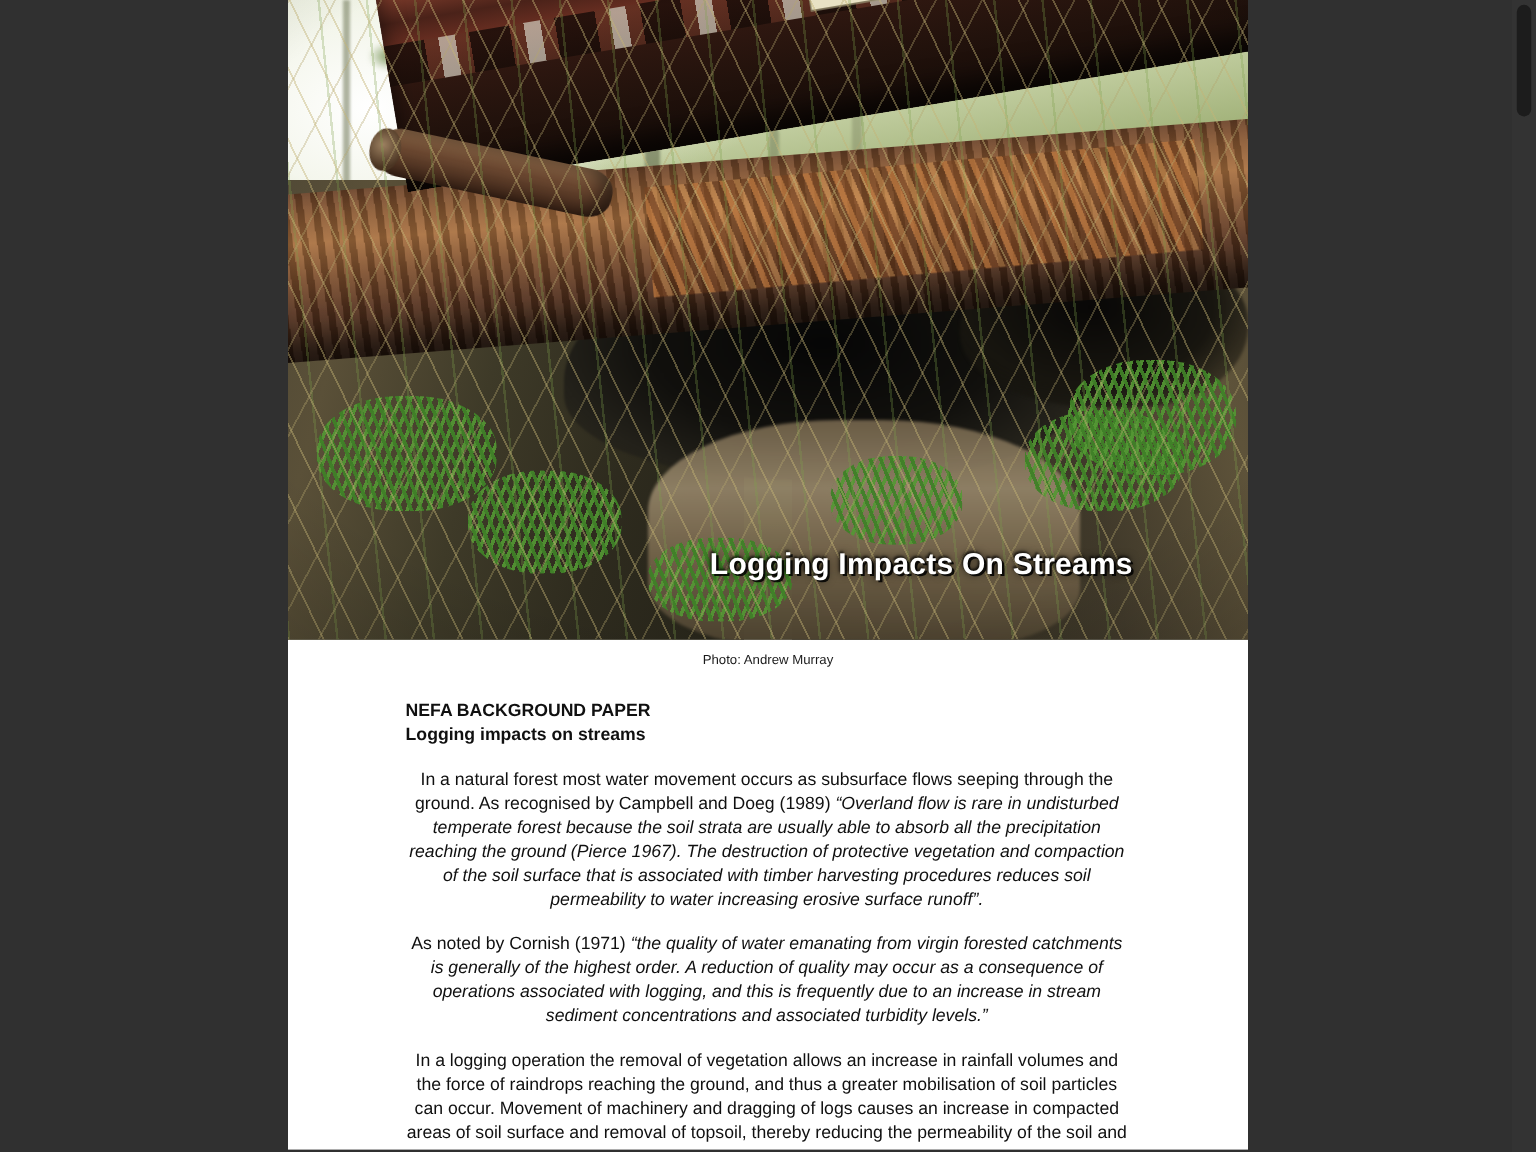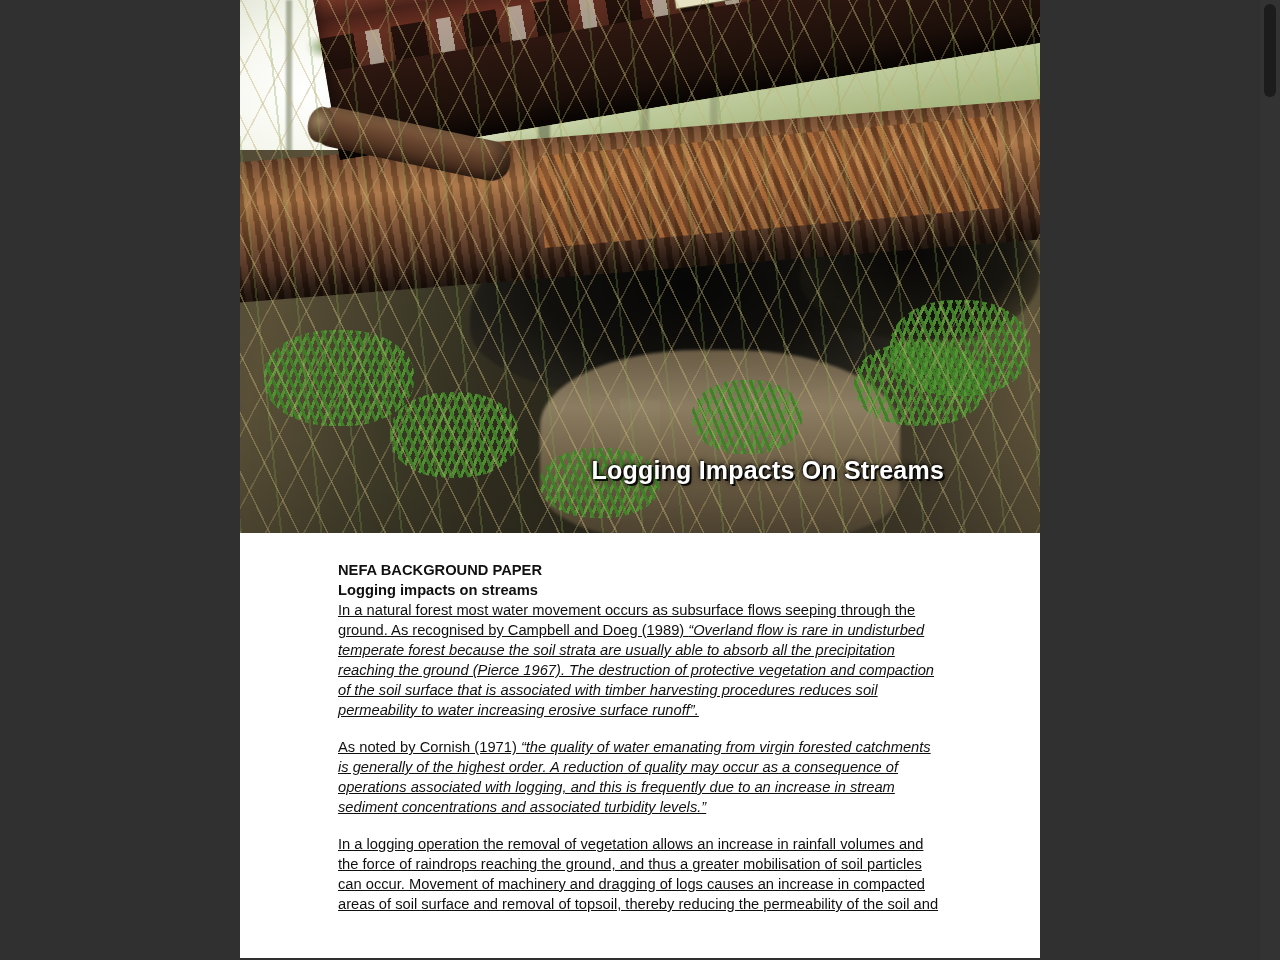--- a/index.html
+++ b/index.html
@@ -234,22 +234,22 @@
     padding-top: 11px;
   }
   #content {
     padding: 27px 100px 0 98px;
     color: #101010;
     font-size: 14.7px;
     line-height: 20px;
   }
   .hdr-line { font-weight: bold; }
   .hdr-line.plain { font-weight: normal; }
-  #header-block { }
-  p.body { margin: 0 0 17px 0; text-align: left; text-decoration: underline; }
+  #header-block { margin-bottom: 17px; }
+  p.body { margin: 0 0 17px 0; text-align: center; }
   p.body em, .q { font-style: italic; }
 
   
   #scrollbar {
     position: absolute;
     right: 0; top: 0;
     width: 20px; height: 960px;
     background: #333333;
   }
   #scroll-thumb {
@@ -293,20 +293,21 @@
       <div class="fern" style="left:614px; top:342px; width:132px; height:84px;"></div>
       <div class="fern" style="right:10px; top:300px; width:140px; height:96px;"></div>
       <div class="fern" style="left:300px; top:448px; width:120px; height:70px;"></div>
 
       <div class="grass-blades"></div>
       <div class="vignette"></div>
 
       <div id="photo-title">Logging Impacts On Streams</div>
     </div>
 
+    <div id="caption">Photo: Andrew Murray</div>
 
     <div id="content">
 
       <div id="header-block">
         <div class="hdr-line">NEFA BACKGROUND PAPER</div>
         <div class="hdr-line">Logging impacts on streams</div>
       </div>
 
       <p class="body"><span>In a natural forest most water movement occurs as subsurface flows seeping through the ground.  As recognised by Campbell and Doeg (1989) </span><em class="q">“Overland flow is rare in undisturbed temperate forest because the soil strata are usually able to absorb all the precipitation reaching the ground (Pierce 1967).  The destruction of protective vegetation and compaction of the soil surface that is associated with timber harvesting procedures reduces soil permeability to water increasing erosive surface runoff”.</em></p>
 

